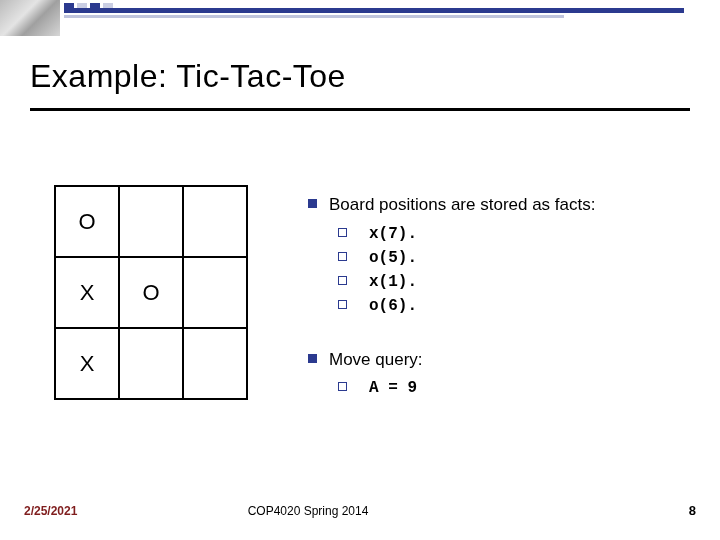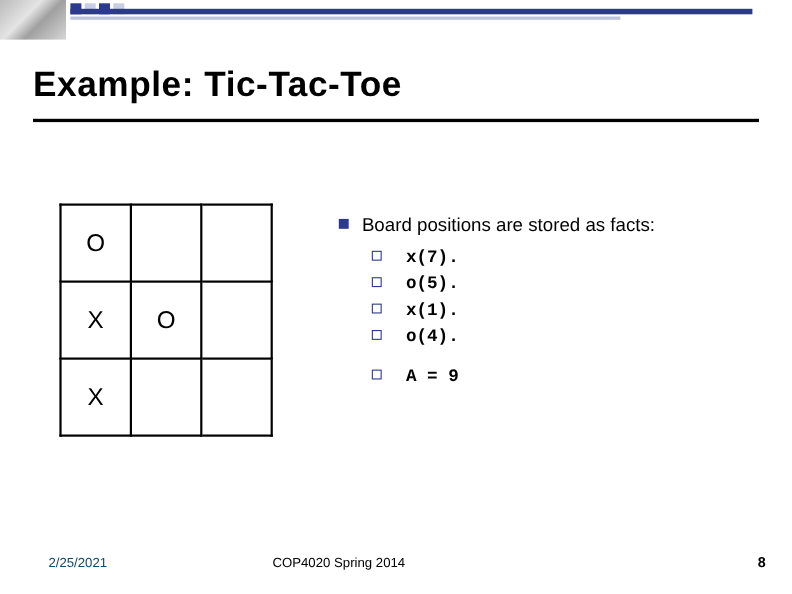--- a/index.html
+++ b/index.html
@@ -55,21 +55,21 @@
     width: 10px;
     height: 10px;
     background: #2b3a8f;
   }
   .deco-sq.light { opacity: 0.25; }
   .slide-title {
     position: absolute;
     top: 58px;
     left: 30px;
     font-size: 32px;
-    font-weight: 700;
+    font-weight: 400;
     color: #000;
     letter-spacing: 0.5px;
   }
   .title-underline {
     position: absolute;
     top: 108px;
     left: 30px;
     width: 660px;
     height: 3px;
     background: #000;
@@ -129,23 +129,24 @@
   }
   .code {
     font-family: "Courier New", monospace;
     font-size: 16px;
     font-weight: bold;
   }
   .gap { height: 12px; }
   .footer-date {
     position: absolute;
     bottom: 22px;
-    left: 44px;
+    left: 24px;
     font-size: 12px;
-    color: #0c4a6e;
+    color: #7f1d1d;
+    font-weight: bold;
   }
   .footer-center {
     position: absolute;
     bottom: 22px;
     left: 0;
     width: 616px;
     text-align: center;
     font-size: 12px;
     color: #000;
   }
@@ -211,24 +212,28 @@
       <div class="b2">
         <div class="b2-marker"></div>
         <span class="code">o(5).</span>
       </div>
       <div class="b2">
         <div class="b2-marker"></div>
         <span class="code">x(1).</span>
       </div>
       <div class="b2">
         <div class="b2-marker"></div>
-        <span class="code">o(4).</span>
+        <span class="code">o(6).</span>
       </div>
     </div>
     <div class="gap"></div>
+    <div class="b1">
+      <div class="b1-marker"></div>
+      <div>Move query:</div>
+    </div>
     <div class="sub">
       <div class="b2">
         <div class="b2-marker"></div>
         <div>
           <div class="code">A = 9</div>
         </div>
       </div>
     </div>
   </div>
 

